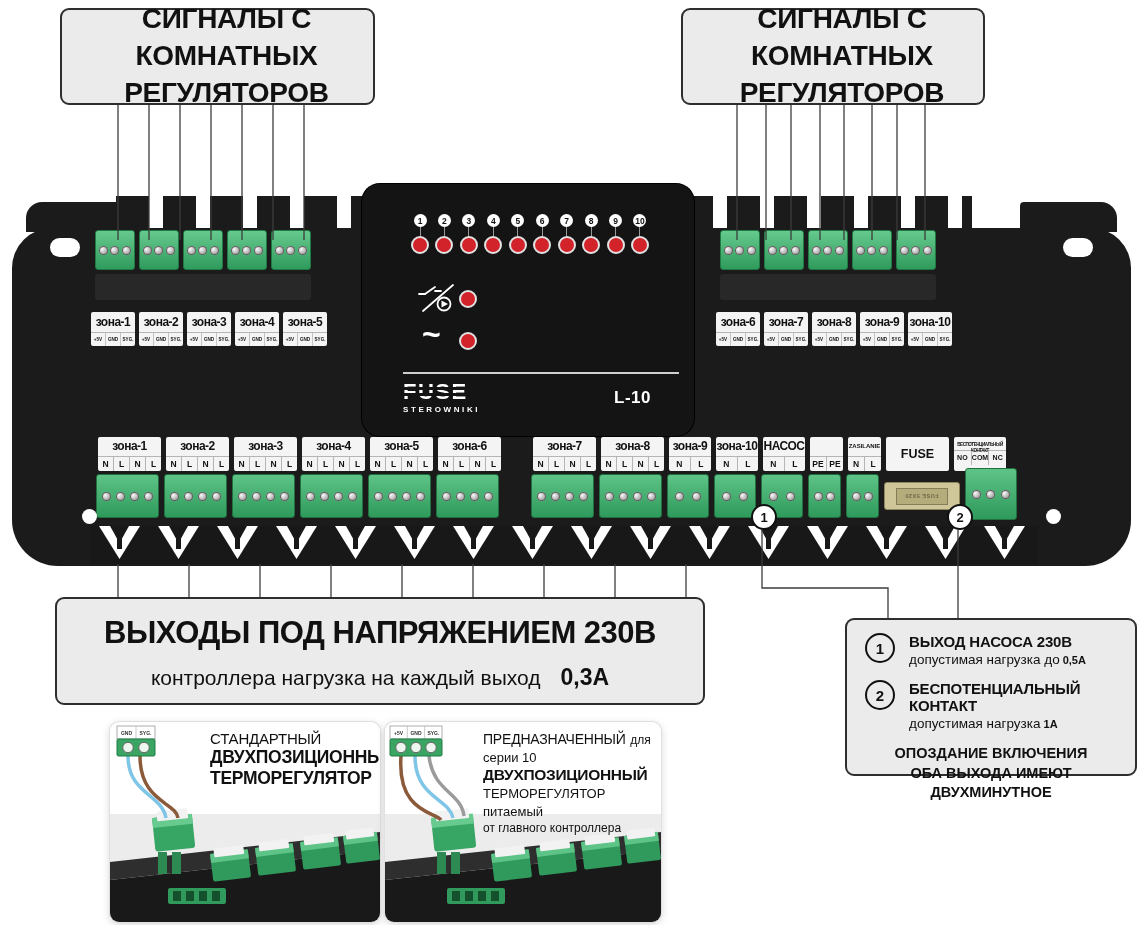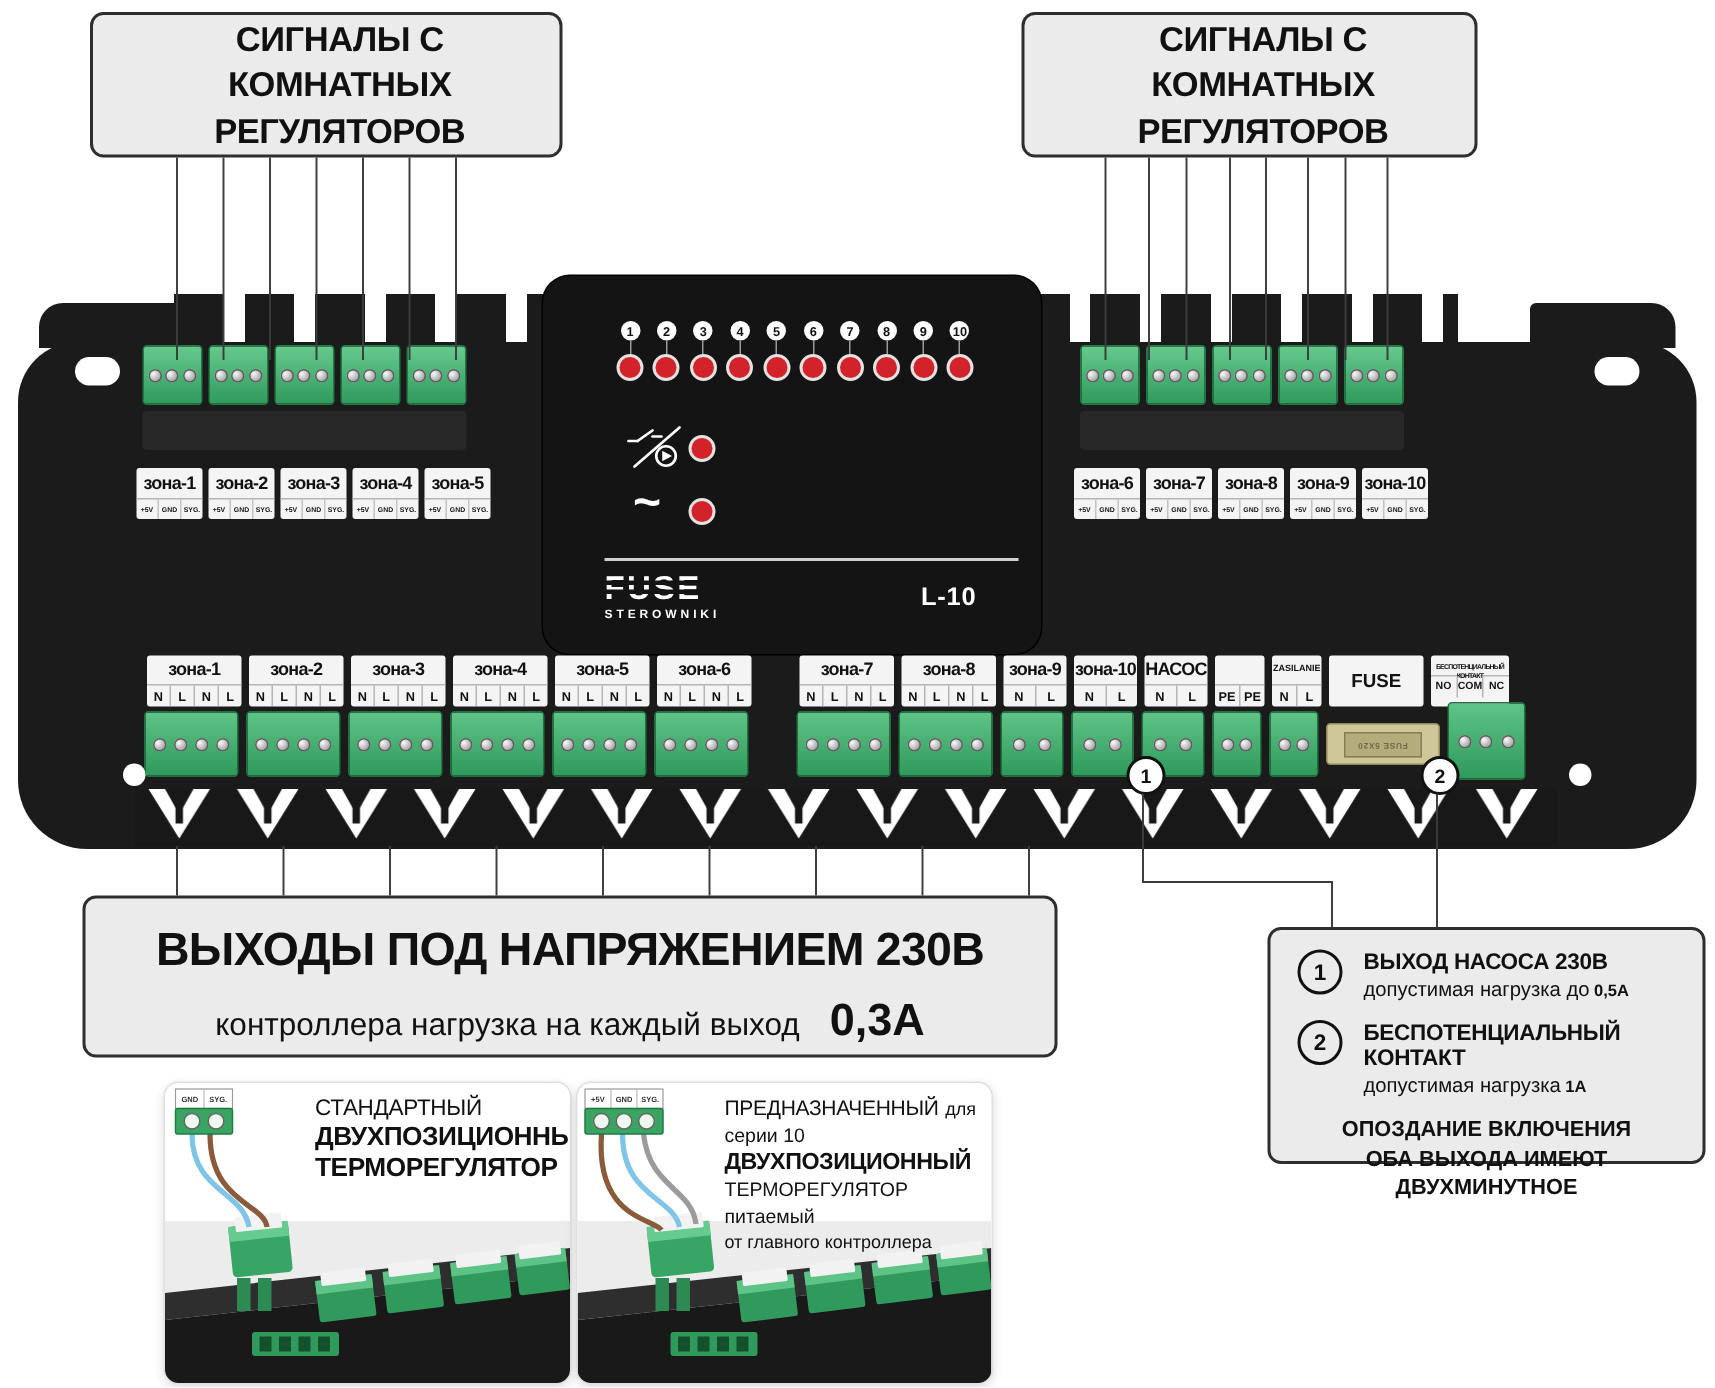--- a/index.html
+++ b/index.html
@@ -1,27 +1,27 @@
 <!DOCTYPE html>
 <html><head>
 <meta charset="utf-8">
 <style>
   html,body{margin:0;padding:0;background:#fff;}
   .stage{position:relative;width:1143px;height:925px;background:#fff;overflow:hidden;
          font-family:"Liberation Sans", sans-serif;color:#111;}
   
   .callout{position:absolute;background:#ebebeb;border:2px solid #2e2e2e;border-radius:9px;z-index:10;box-sizing:border-box;}
   .signals{display:flex;align-items:center;justify-content:center;text-align:center;}
-  .signals .txt{font-weight:bold;font-size:23px;line-height:1.32;letter-spacing:-0.3px;margin-left:18px;}
+  .signals .txt{font-weight:bold;font-size:28px;line-height:1.32;letter-spacing:-0.3px;margin-left:18px;}
   .co-tl{left:60px;top:8px;width:315px;height:97px;}
   .co-tr{left:681px;top:8px;width:304px;height:97px;}
   .co-out{left:55px;top:597px;width:650px;height:108px;text-align:center;}
   .co-out .t1{font-weight:bold;font-size:31px;letter-spacing:-0.5px;margin-top:16px;}
   .co-out .t2{font-size:21px;margin-top:13px;}
-  .co-out .t2 b{font-size:30px;margin-left:20px;}
+  .co-out .t2 b{font-size:23px;margin-left:20px;}
   .co-notes{left:845px;top:618px;width:292px;height:158px;padding:13px 14px;box-sizing:border-box;}
   .note-item{display:flex;align-items:flex-start;margin-bottom:13px;}
   .note-num{flex:0 0 26px;height:26px;border:2.5px solid #111;border-radius:50%;background:#ebebeb;
             font-weight:bold;font-size:15px;display:flex;align-items:center;justify-content:center;margin-right:14px;margin-left:4px;}
   .note-title{font-weight:bold;font-size:15px;letter-spacing:-0.2px;}
   .note-desc{font-size:13.5px;margin-top:2px;}
   .note-desc b{font-size:11px;margin-left:3px;}
   .note-footer{text-align:center;font-weight:bold;font-size:14.5px;line-height:1.35;margin-top:2px;}
   
   .lines{position:absolute;left:0;top:0;width:1143px;height:925px;z-index:5;pointer-events:none;}

